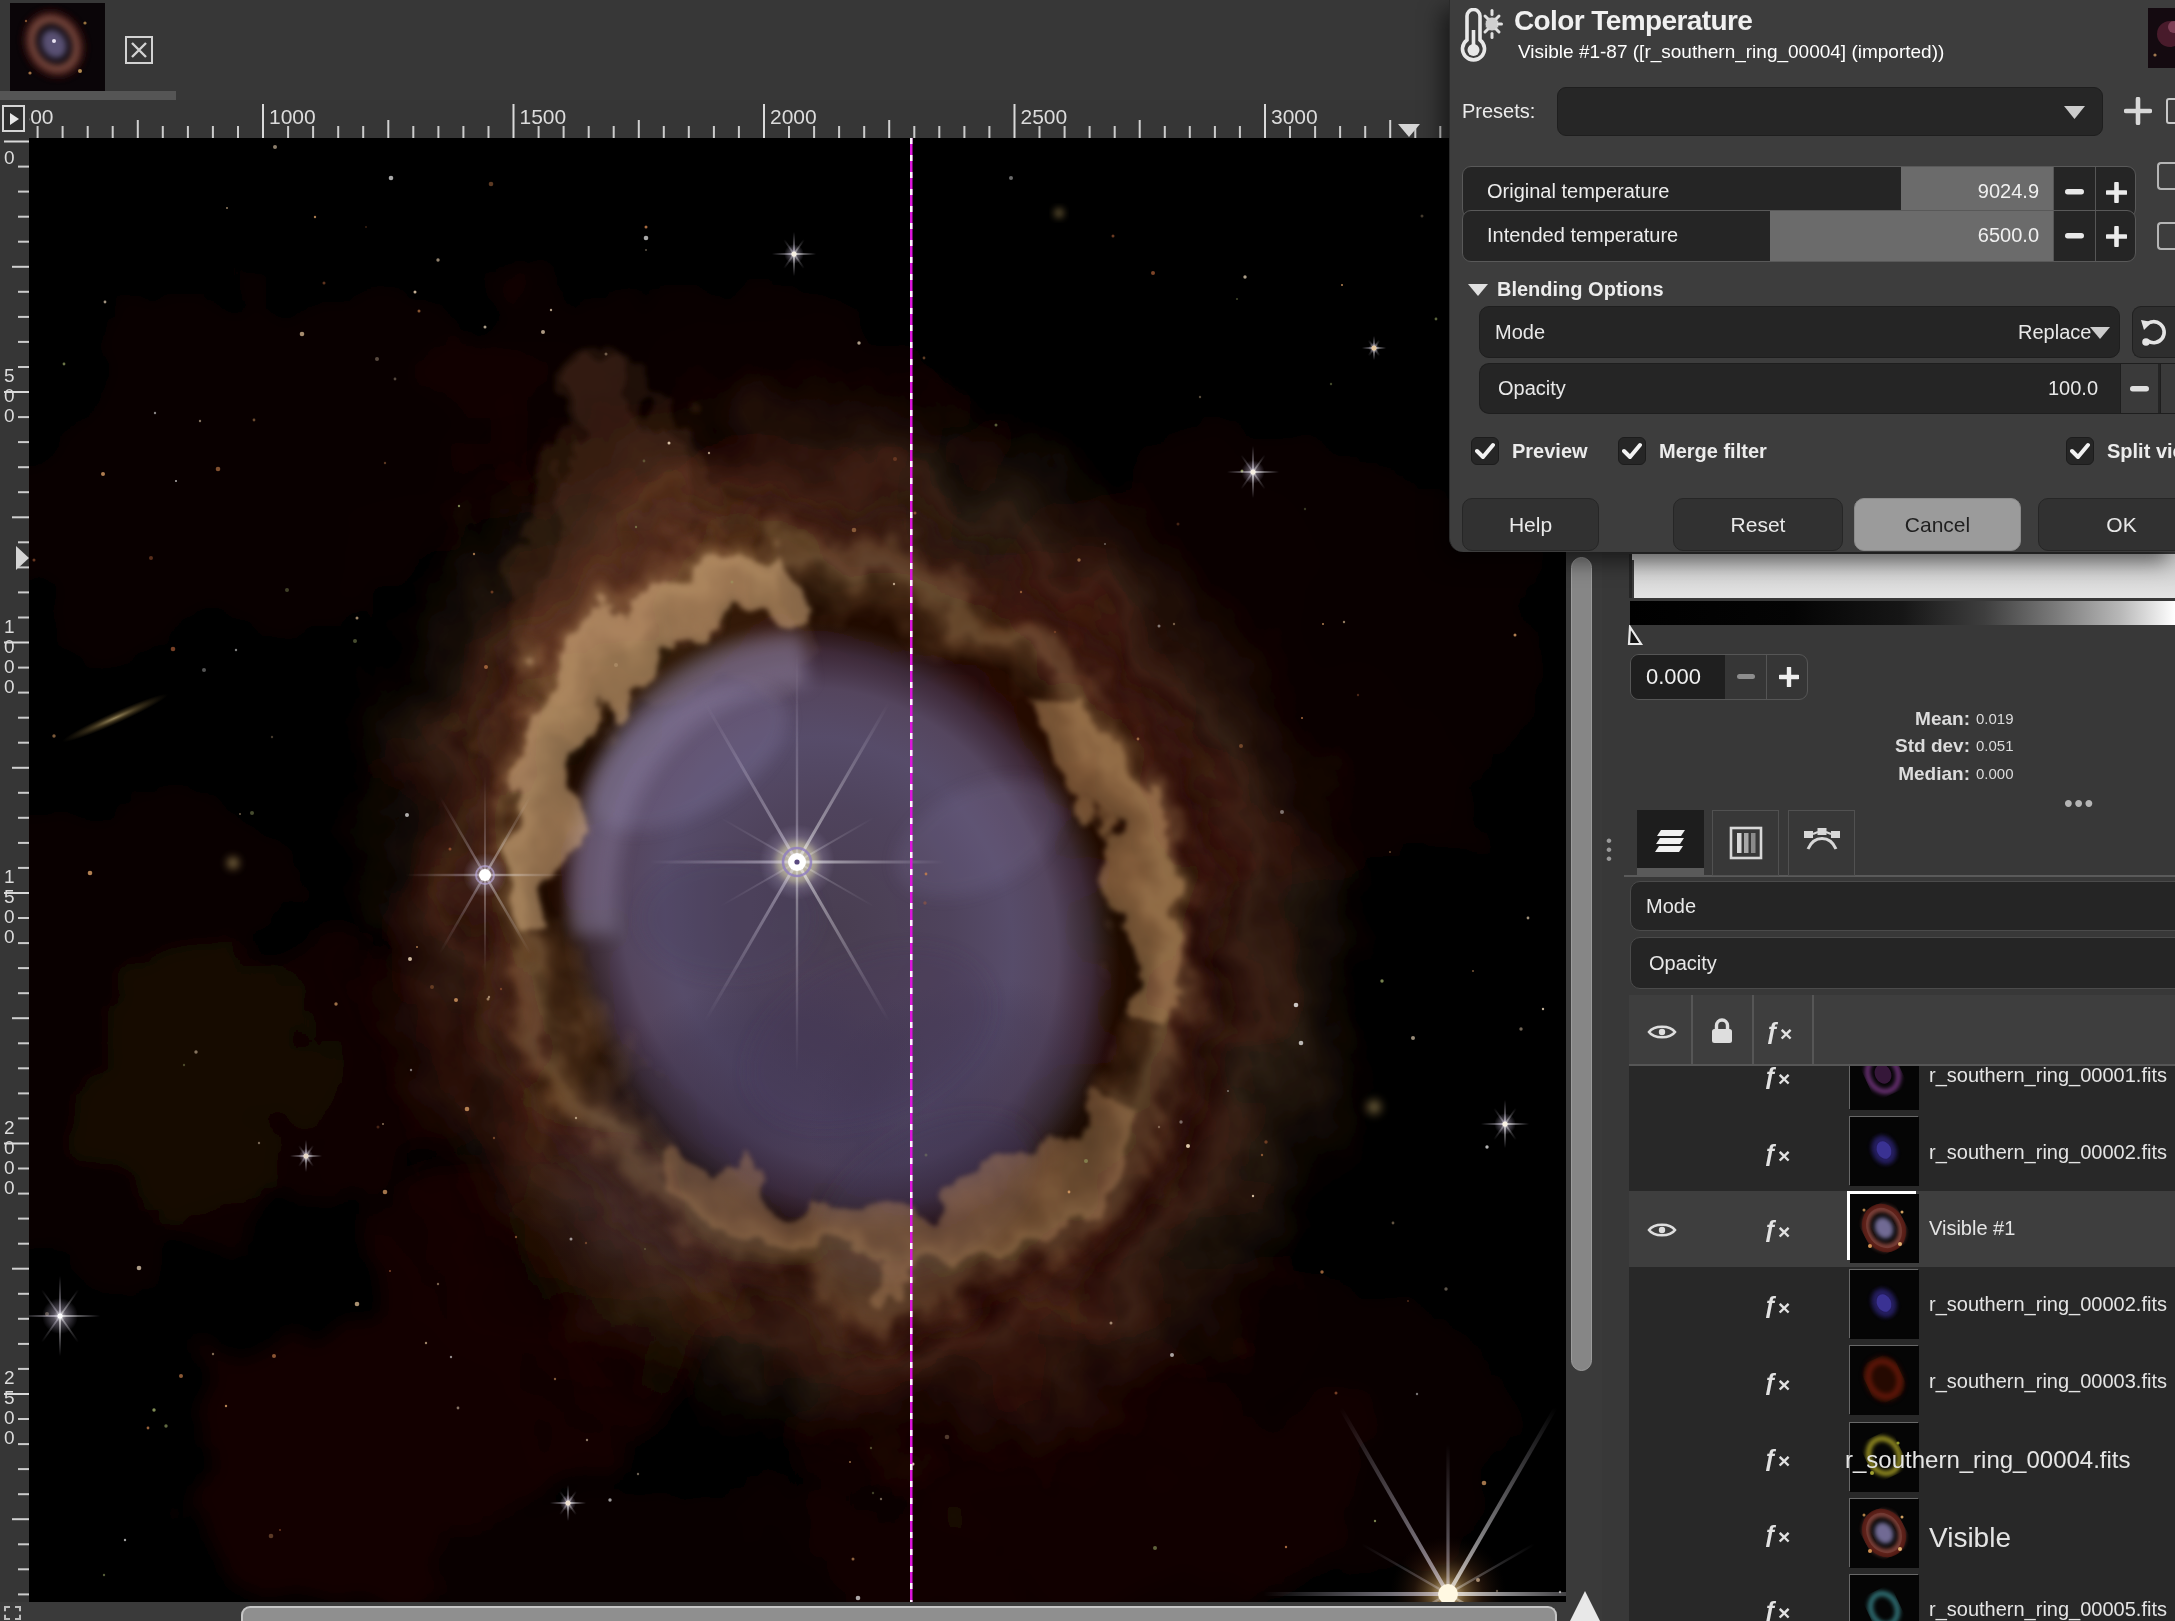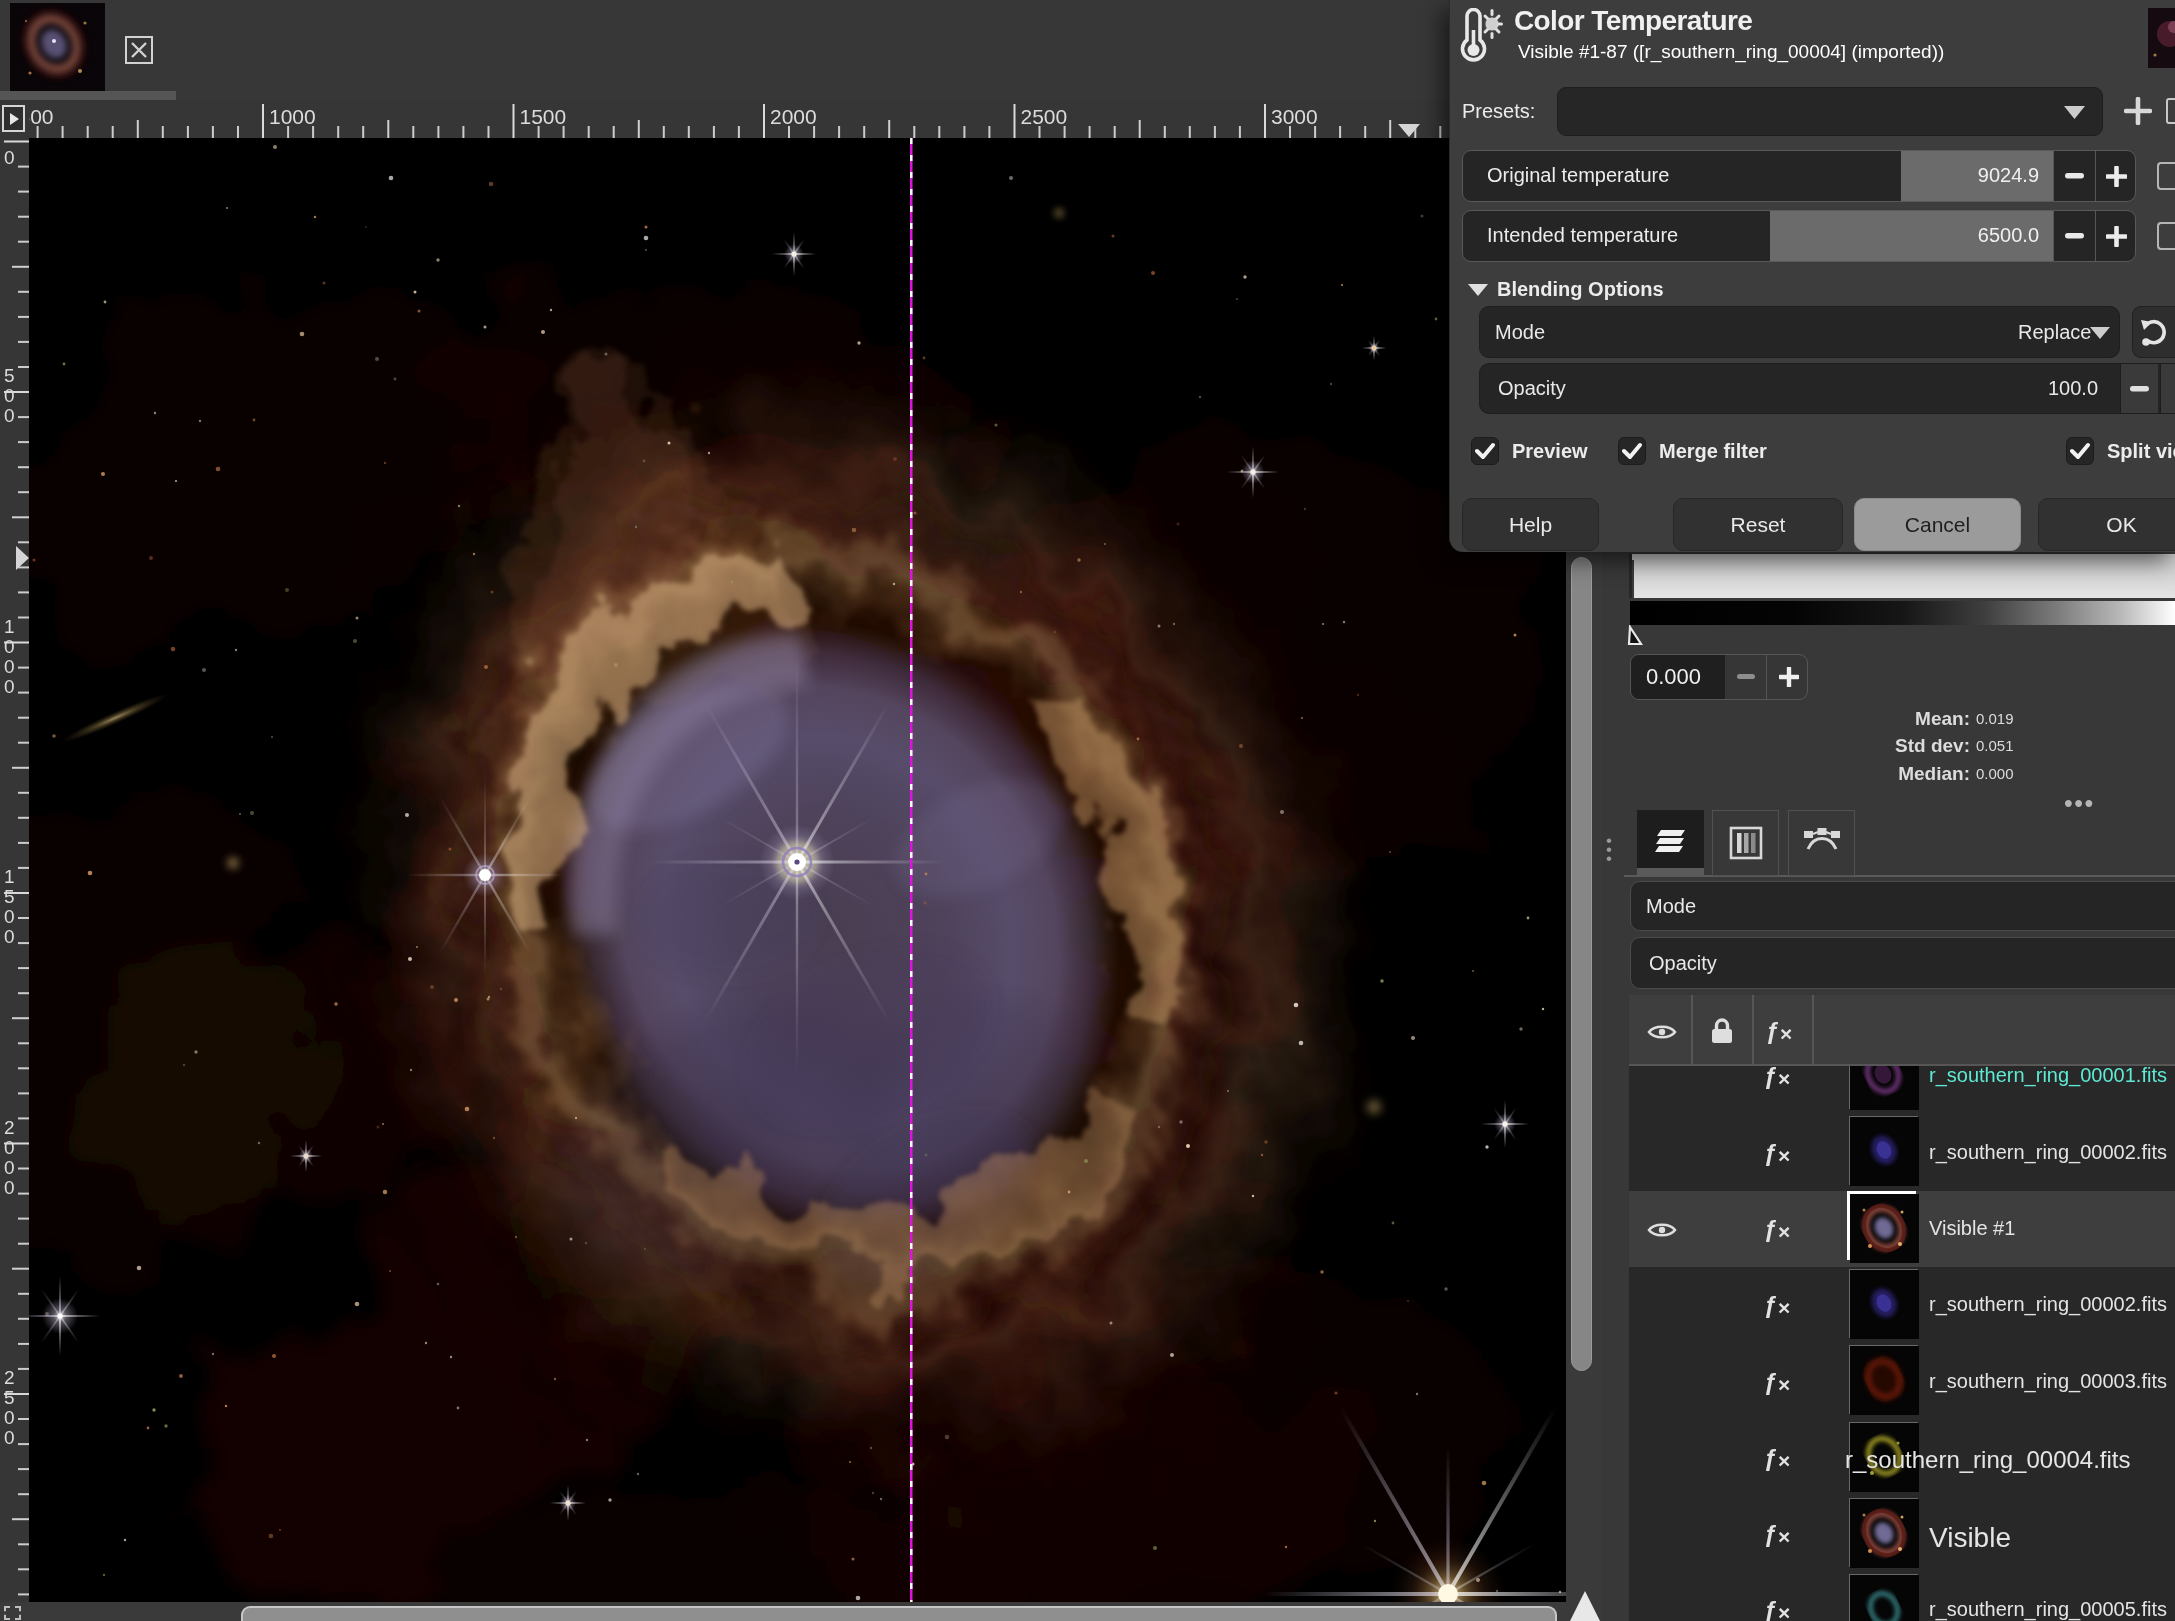--- a/index.html
+++ b/index.html
@@ -783,21 +783,21 @@
       <div style="position:absolute;left:1849px;top:1040px;border:1px solid #686868;width:69px;height:69px;"><svg width="69" height="69" viewBox="0 0 69 69">
           <rect width="69" height="69" fill="#050505"></rect>
           <ellipse cx="33" cy="33" rx="15" ry="18" fill="none" stroke="#8a3f98" stroke-width="5" opacity=".8" transform="rotate(-25 33 33)" filter="url(#tb)"></ellipse>
           <ellipse cx="33" cy="33" rx="8" ry="10" fill="#4a2050" opacity=".7" transform="rotate(-25 33 33)"></ellipse>
           <defs>
             <filter id="tb">
               <feGaussianBlur stdDeviation="2"></feGaussianBlur>
             </filter>
           </defs>
         </svg></div>
-      <div style="position:absolute;left:1929px;top:1064px;font-size:20px;color:#5eead4;white-space:nowrap;">r_southern_ring_00001.fits</div>
+      <div style="position:absolute;left:1929px;top:1064px;font-size:20px;color:#e5e5e5;white-space:nowrap;">r_southern_ring_00001.fits</div>
       <div style="position:absolute;left:1629px;top:1115px;width:546px;height:76.3px;background:transparent;"></div>
       <div style="position:absolute;left:1764px;top:1139px;"><svg width="36" height="28" viewBox="0 0 36 28" font-family="Liberation Sans, sans-serif">
 <text x="0" y="22" font-size="24" font-weight="bold" fill="#e2e2e2">ƒ</text>
 <text x="14" y="24" font-size="21" font-weight="bold" fill="#e2e2e2">×</text>
         </svg></div>
       <div style="position:absolute;left:1849px;top:1116px;border:1px solid #686868;width:69px;height:69px;"><svg width="69" height="69" viewBox="0 0 69 69">
           <rect width="69" height="69" fill="#050505"></rect>
           <ellipse cx="34" cy="33" rx="12" ry="15" fill="#2a2470" opacity=".85" transform="rotate(-25 34 33)" filter="url(#tb)"></ellipse>
           <ellipse cx="34" cy="33" rx="7" ry="9" fill="#4038a0" opacity=".8" transform="rotate(-25 34 33)"></ellipse>
           <defs>
@@ -942,21 +942,21 @@
 <div class="abs" style="left:1462px;top:100px;font-size:20px;color:#ececec;">Presets:</div>
 <div class="abs" style="left:1557px;top:87px;width:546px;height:49px;background:#262626;border:1.5px solid #1e1e1e;border-radius:9px;"></div>
 <svg class="abs" style="left:2063px;top:105px;" width="23" height="15" viewBox="0 0 23 15">
     <path d="M1 1 L22 1 L11.5 14 Z" fill="#cccccc"></path>
   </svg>
 <svg class="abs" style="left:2124px;top:97px;" width="28" height="28" viewBox="0 0 28 28">
     <path d="M14 2 V26 M2 14 H26" stroke="#d8d8d8" stroke-width="4.6" stroke-linecap="round"></path>
   </svg>
 <div class="abs" style="left:2166px;top:98px;width:20px;height:26px;border:2.5px solid #c8c8c8;border-radius:3px;"></div>
 
-<div class="srow" style="top:150px;">
+<div class="srow" style="top:166px;">
  <div style="position:absolute;left:0;top:0;height:100%;width:590px;background:#6b6b6b;"></div>
  <div style="position:absolute;left:0;top:0;height:100%;width:438px;background:#252525;"></div>
  <div class="slbl">Original temperature</div>
  <div class="sval" style="right:96px;">9024.9</div>
  <div class="mcell" style="left:590px;width:42px;">
       <svg width="19" height="6">
         <rect width="19" height="5.5" rx="2.7" fill="#e8e8e8"></rect>
       </svg>
     </div>
  <div class="mcell" style="left:632px;width:42px;">

